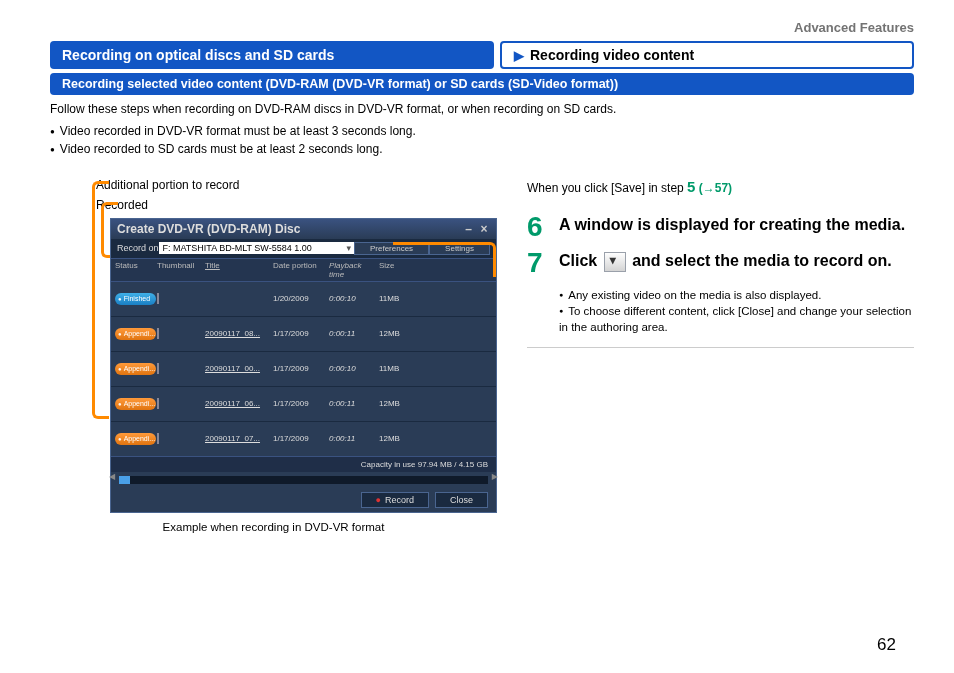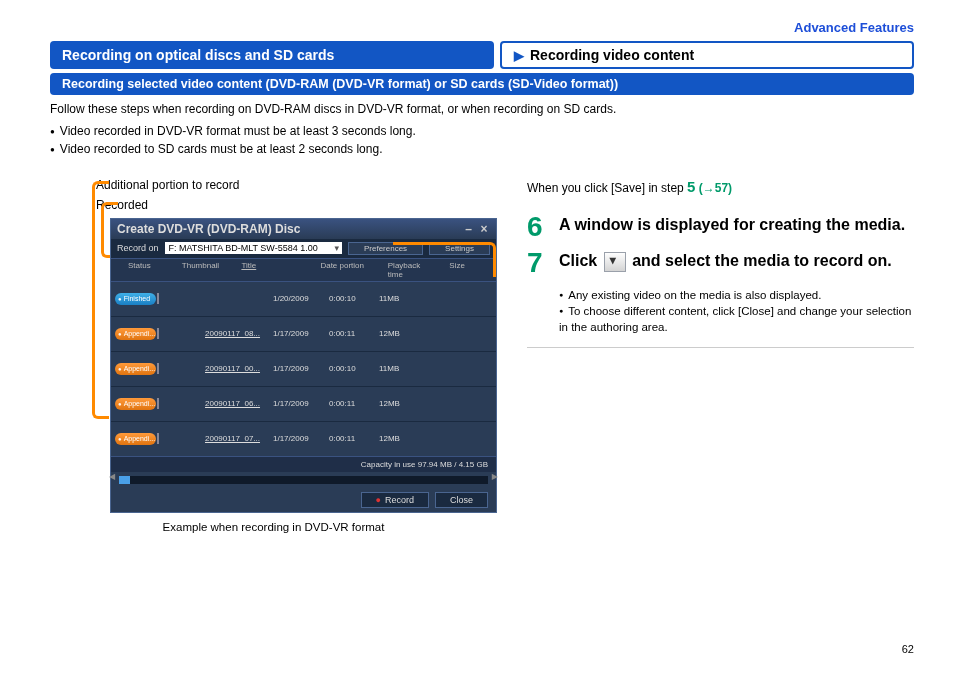--- a/index.html
+++ b/index.html
@@ -9,21 +9,21 @@
     color:#000;
     width:954px;
     height:673px;
     position:relative;
     background:#fff;
   }
   .page{padding:20px 40px 0 50px;}
   .top-link{
     text-align:right;
     font-weight:bold;
-    color:#1d4ed8;
+    color:#737373;
     font-size:13px;
     margin-bottom:6px;
   }
   .hdr-row{
     display:flex;
     gap:6px;
     margin-bottom:4px;
   }
   .hdr-left{
     flex:0 0 420px;
@@ -82,43 +82,42 @@
     font-size:12px;
     display:flex;
     justify-content:space-between;
   }
   .dlg-title .wbtns span{display:inline-block;width:12px;text-align:center;color:#ccc;}
   .recordon{
     background:#1a2a40;
     padding:3px 6px;
     display:flex;
     align-items:center;
-    gap:6px;
   }
   .drive-select{
     background:#fff;
     color:#000;
     font-size:9px;
     padding:1px 4px;
     flex:1;
     position:relative;
   }
   .drive-select::after{content:"\25BE";position:absolute;right:3px;top:1px;font-size:9px;color:#555;}
   .opt-btn{background:#2a3c56;border:1px solid #4a6590;padding:1px 15px;font-size:8px;color:#ccc;}
   .thead{
     background:#243550;
     display:flex;
     font-size:8px;
     padding:2px 4px;
     gap:2px;
     border-top:1px solid #3a5280;
     border-bottom:1px solid #3a5280;
   }
-  .thead span{color:#bbb;margin-left:13px;}
-  .c-st{width:40px;}.c-th{width:46px;}.c-ti{width:66px;text-decoration:underline;}.c-dt{width:54px;}.c-pt{width:48px;}.c-sz{width:44px;}
+  .thead span{color:#bbb;}
+  .c-st{width:40px;}.c-th{width:46px;}.c-ti{width:66px;text-decoration:underline;}.c-dt{width:54px;}.c-pt{width:48px;font-style:italic;}.c-sz{width:44px;}
   .trow{
     display:flex;
     align-items:center;
     font-size:8px;
     padding:2px 4px;
     gap:2px;
     height:30px;
   }
   .trow+.trow{border-top:1px solid #1a2a40;}
   .status-pill{
@@ -168,21 +167,21 @@
   .sub-bul{margin:4px 0 12px 0;padding:0;font-size:11.5px;line-height:1.4;}
   .sub-bul li{list-style:none;}
   .sub-bul li::before{content:"\25CF";font-size:7px;margin-right:5px;position:relative;top:-2px;}
   .divider{border-top:1px solid #ccc;margin:10px 0 14px 0;}
   .connector{
     position:absolute;
     border:3px solid #ff8a00;
     border-left:none;border-bottom:none;
     border-top-right-radius:6px;
   }
-  .page-num{position:absolute;right:40px;bottom:18px;font-size:11px;}
+  .page-num{position:absolute;right:58px;bottom:18px;font-size:17px;}
   .bracket-container{position:relative;}
 </style>
 </head>
 <body>
 
 <div class="page">
   <div class="top-link">Advanced Features</div>
 
   <div class="hdr-row">
     <div class="hdr-left">Recording on optical discs and SD cards</div>

